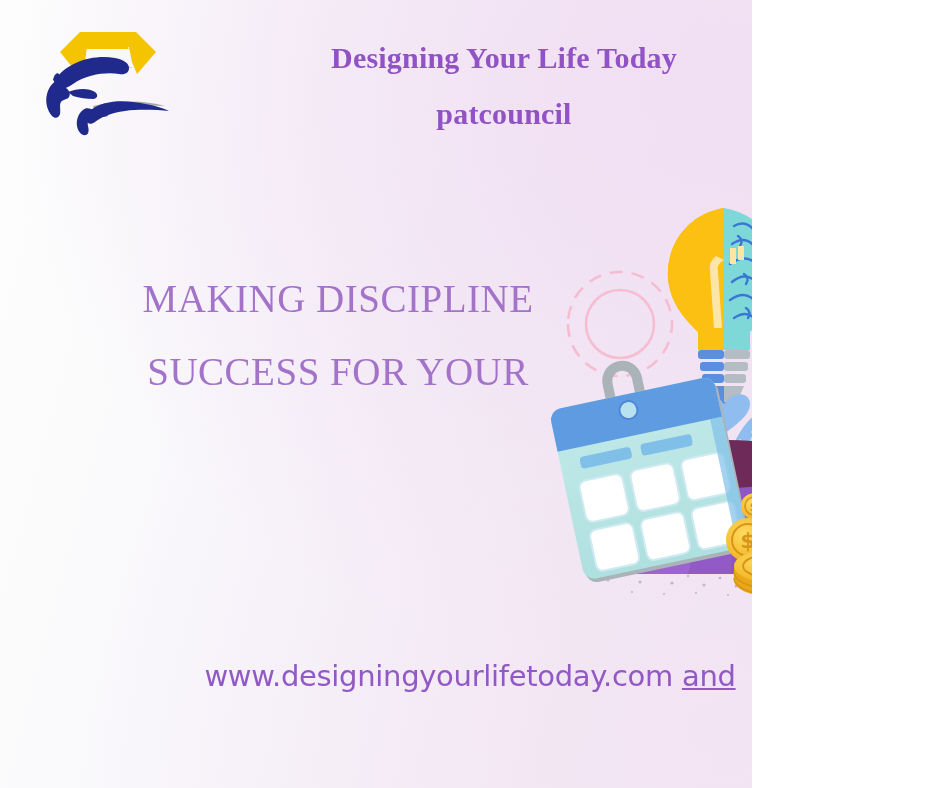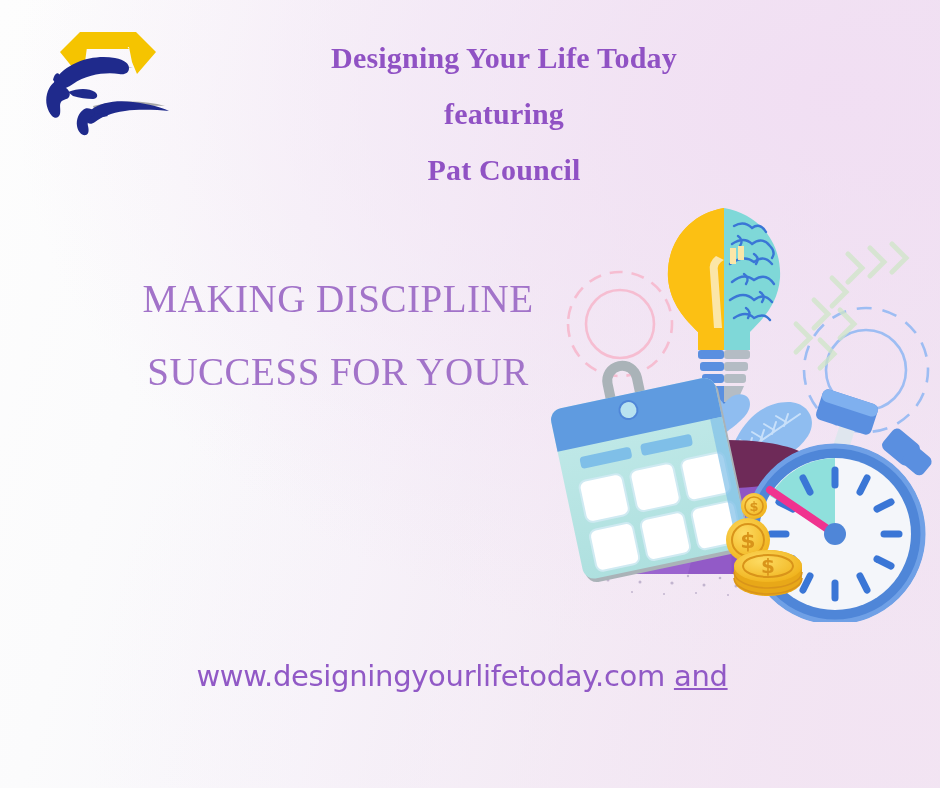--- a/index.html
+++ b/index.html
@@ -2,21 +2,21 @@
 <html><head>
 <meta charset="utf-8">
 <style>
   html, body {
     margin: 0;
     padding: 0;
     background: #ffffff;
   }
   #poster {
     position: relative;
-    width: 940px;
+    width: 752px;
     height: 788px;
     overflow: hidden;
     font-family: "Liberation Sans", sans-serif;
     background:
       radial-gradient(ellipse 120% 100% at 88% 12%, rgba(241,222,243,0.95) 0%, rgba(241,224,243,0.55) 38%, rgba(255,255,255,0) 72%),
       radial-gradient(ellipse 110% 95% at 95% 92%, rgba(243,228,243,0.9) 0%, rgba(246,234,246,0.45) 40%, rgba(255,255,255,0) 78%),
       linear-gradient(105deg, #fdfdfd 0%, #fbfbfc 20%, #f7f5fa 44%, #f2ecf4 66%, #efe4f1 85%, #ece1ef 100%);
   }
 
   
@@ -56,21 +56,21 @@
     font-size: 39px;
     line-height: 73px;
     color: #a273c9;
     letter-spacing: 0.5px;
   }
   .title-line { display: block; white-space: nowrap; }
 
   
   .footer-block {
     position: absolute;
-    left: 62px;
+    left: 70px;
     top: 654px;
     width: 800px;
     text-align: center;
     font-family: "DejaVu Sans", "Liberation Sans", sans-serif;
     font-size: 29px;
     line-height: 44px;
     color: #9159c6;
     letter-spacing: -0.3px;
   }
   .footer-line { display: block; }
@@ -117,22 +117,21 @@
       <path d="M50 92 C46 95, 43 101, 44 108 C45 114, 49 118, 53 117
                C56 116, 56 112, 55 108 C54 104, 56 100, 60 98
                C63 96, 62 92, 58 91 C55 90, 52 90, 50 92 Z" fill="#1f2a8c"></path>
 
       <path d="M63 96 C68 94, 73 95, 75 98 C72 99, 67 99, 63 99 Z" fill="#1f2a8c"></path>
     </svg>
   </div>
 
   <div class="header-block">
     <span class="header-line">Designing Your Life Today</span>
-    <span class="header-line">featuring</span>
-    <span class="header-line">Pat Council</span>
+    <span class="header-line">patcouncil</span>
   </div>
 
   <div class="title-block">
     <span class="title-line">MAKING DISCIPLINE</span>
     <span class="title-line">SUCCESS FOR YOUR</span>
   </div>
 
   <div class="illo">
     <svg viewBox="0 0 396 440" width="396" height="440">
 

